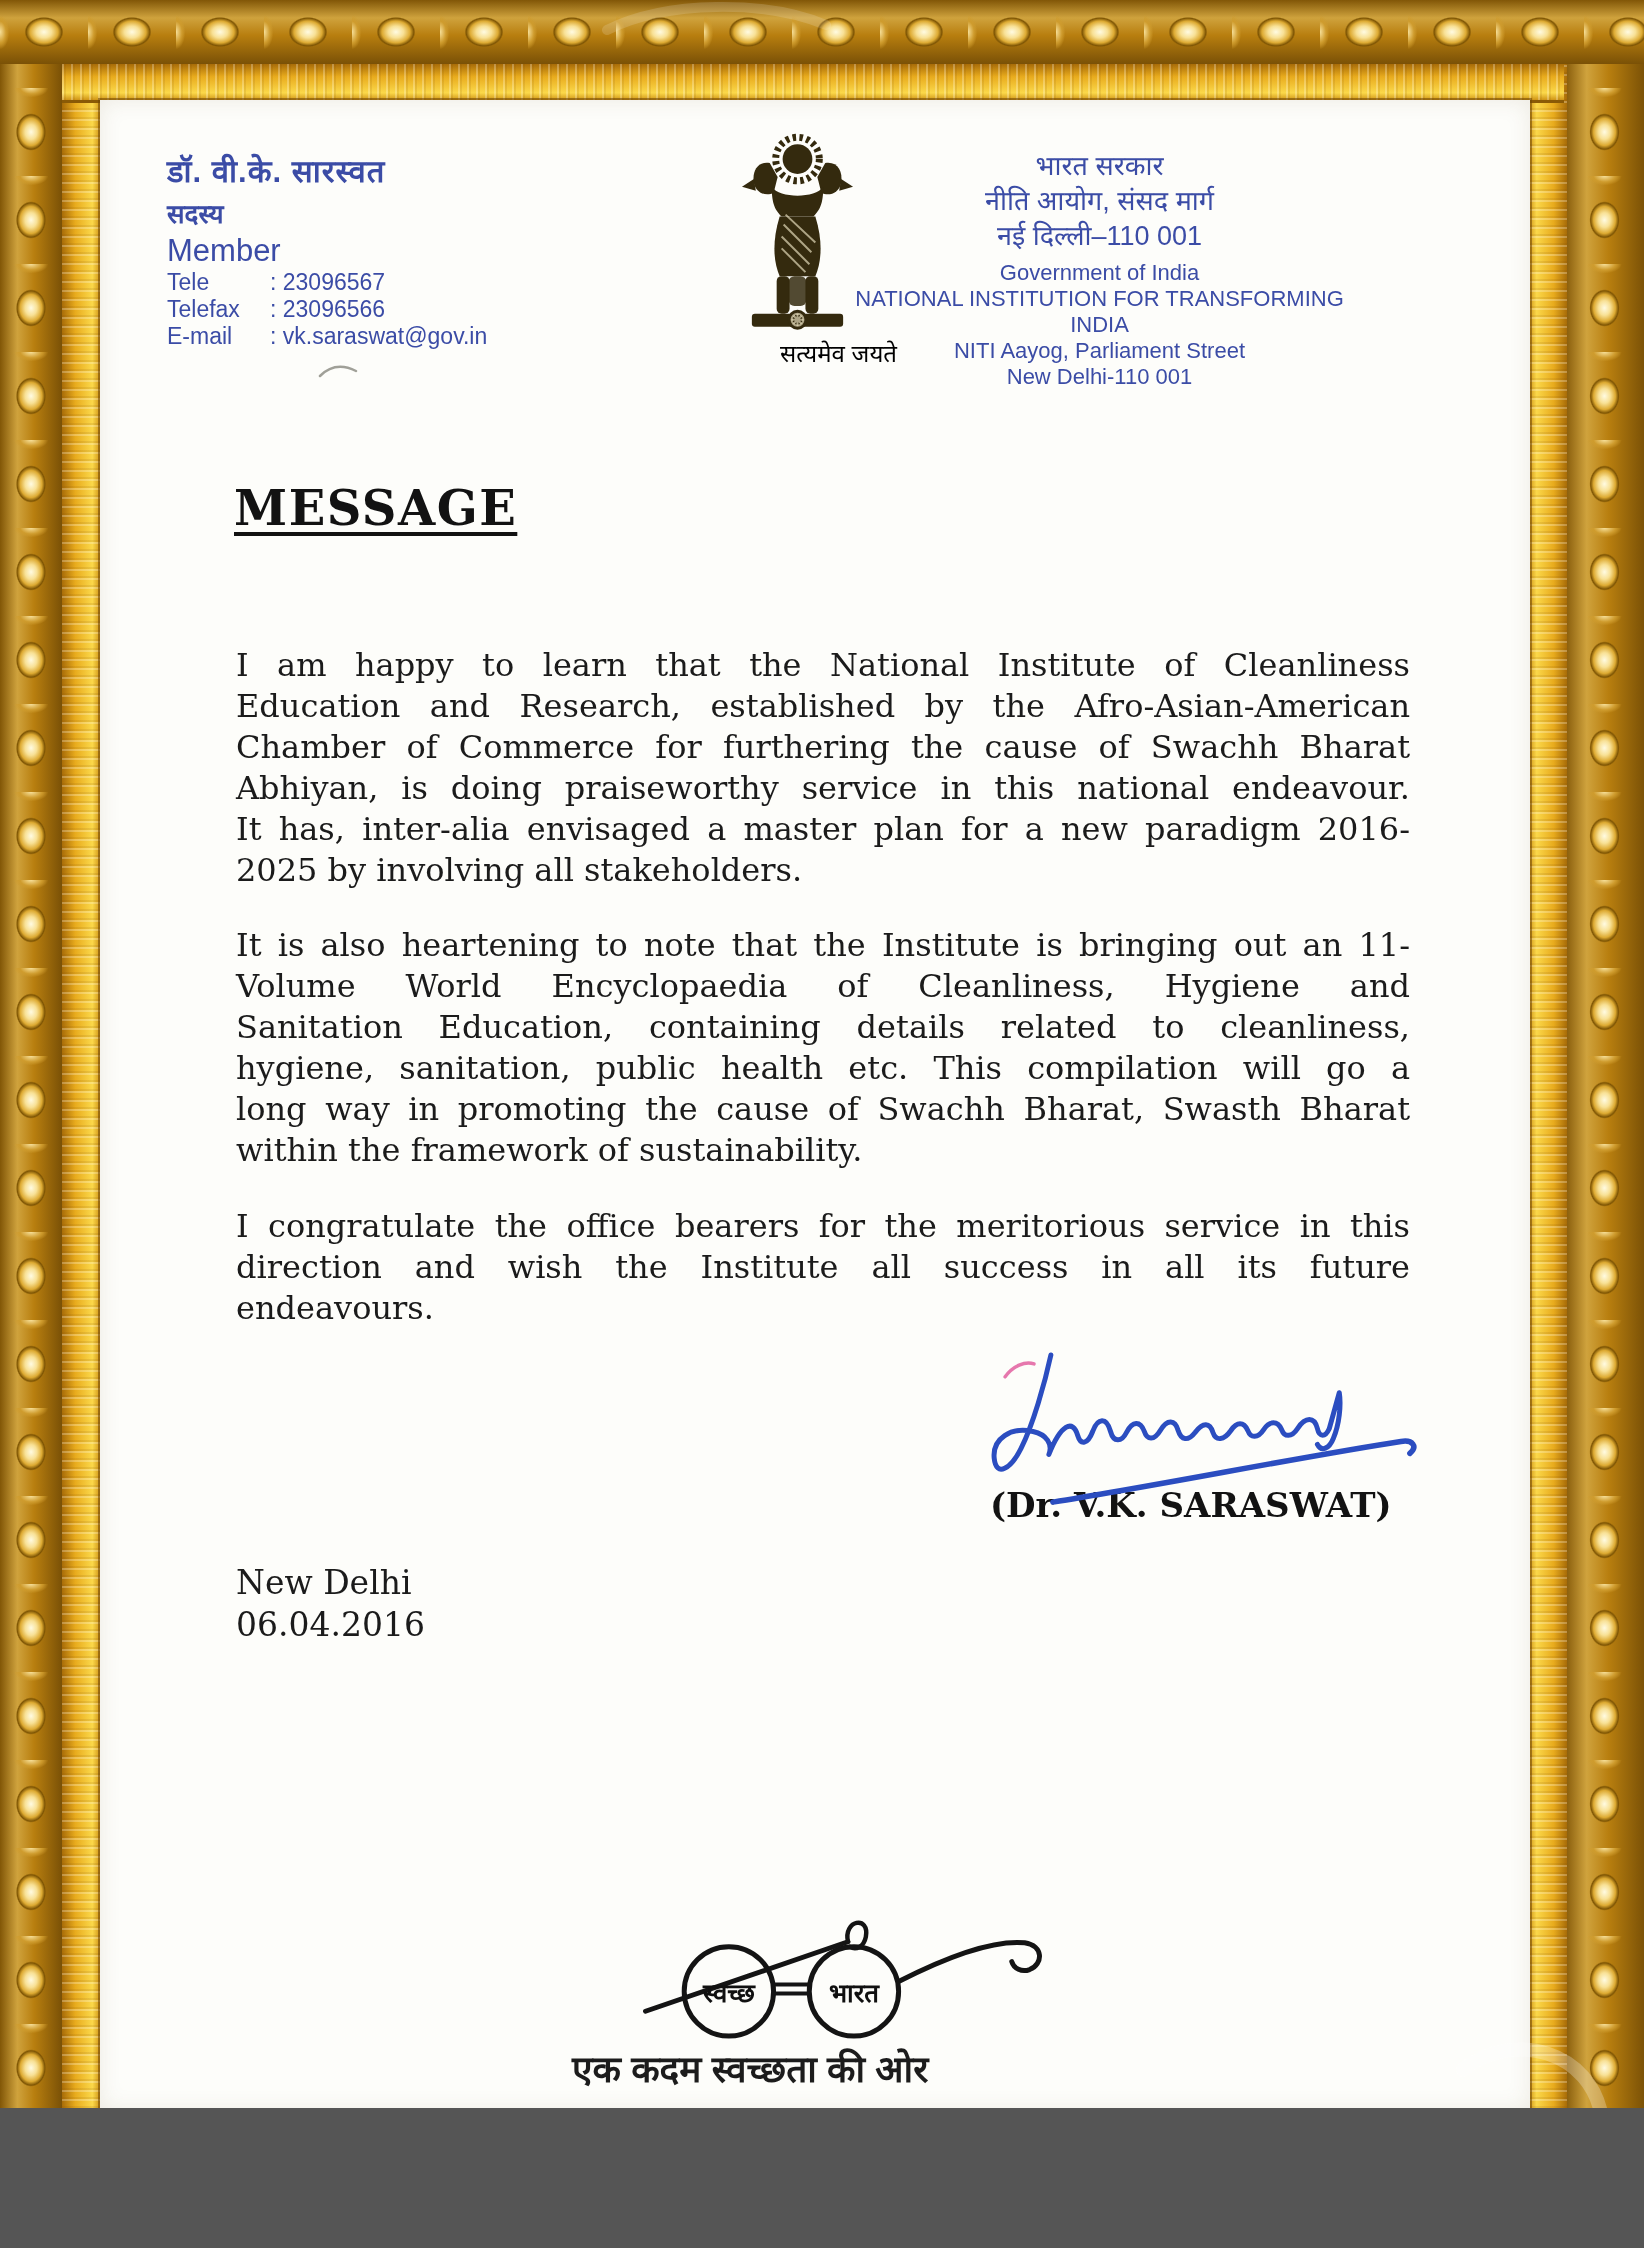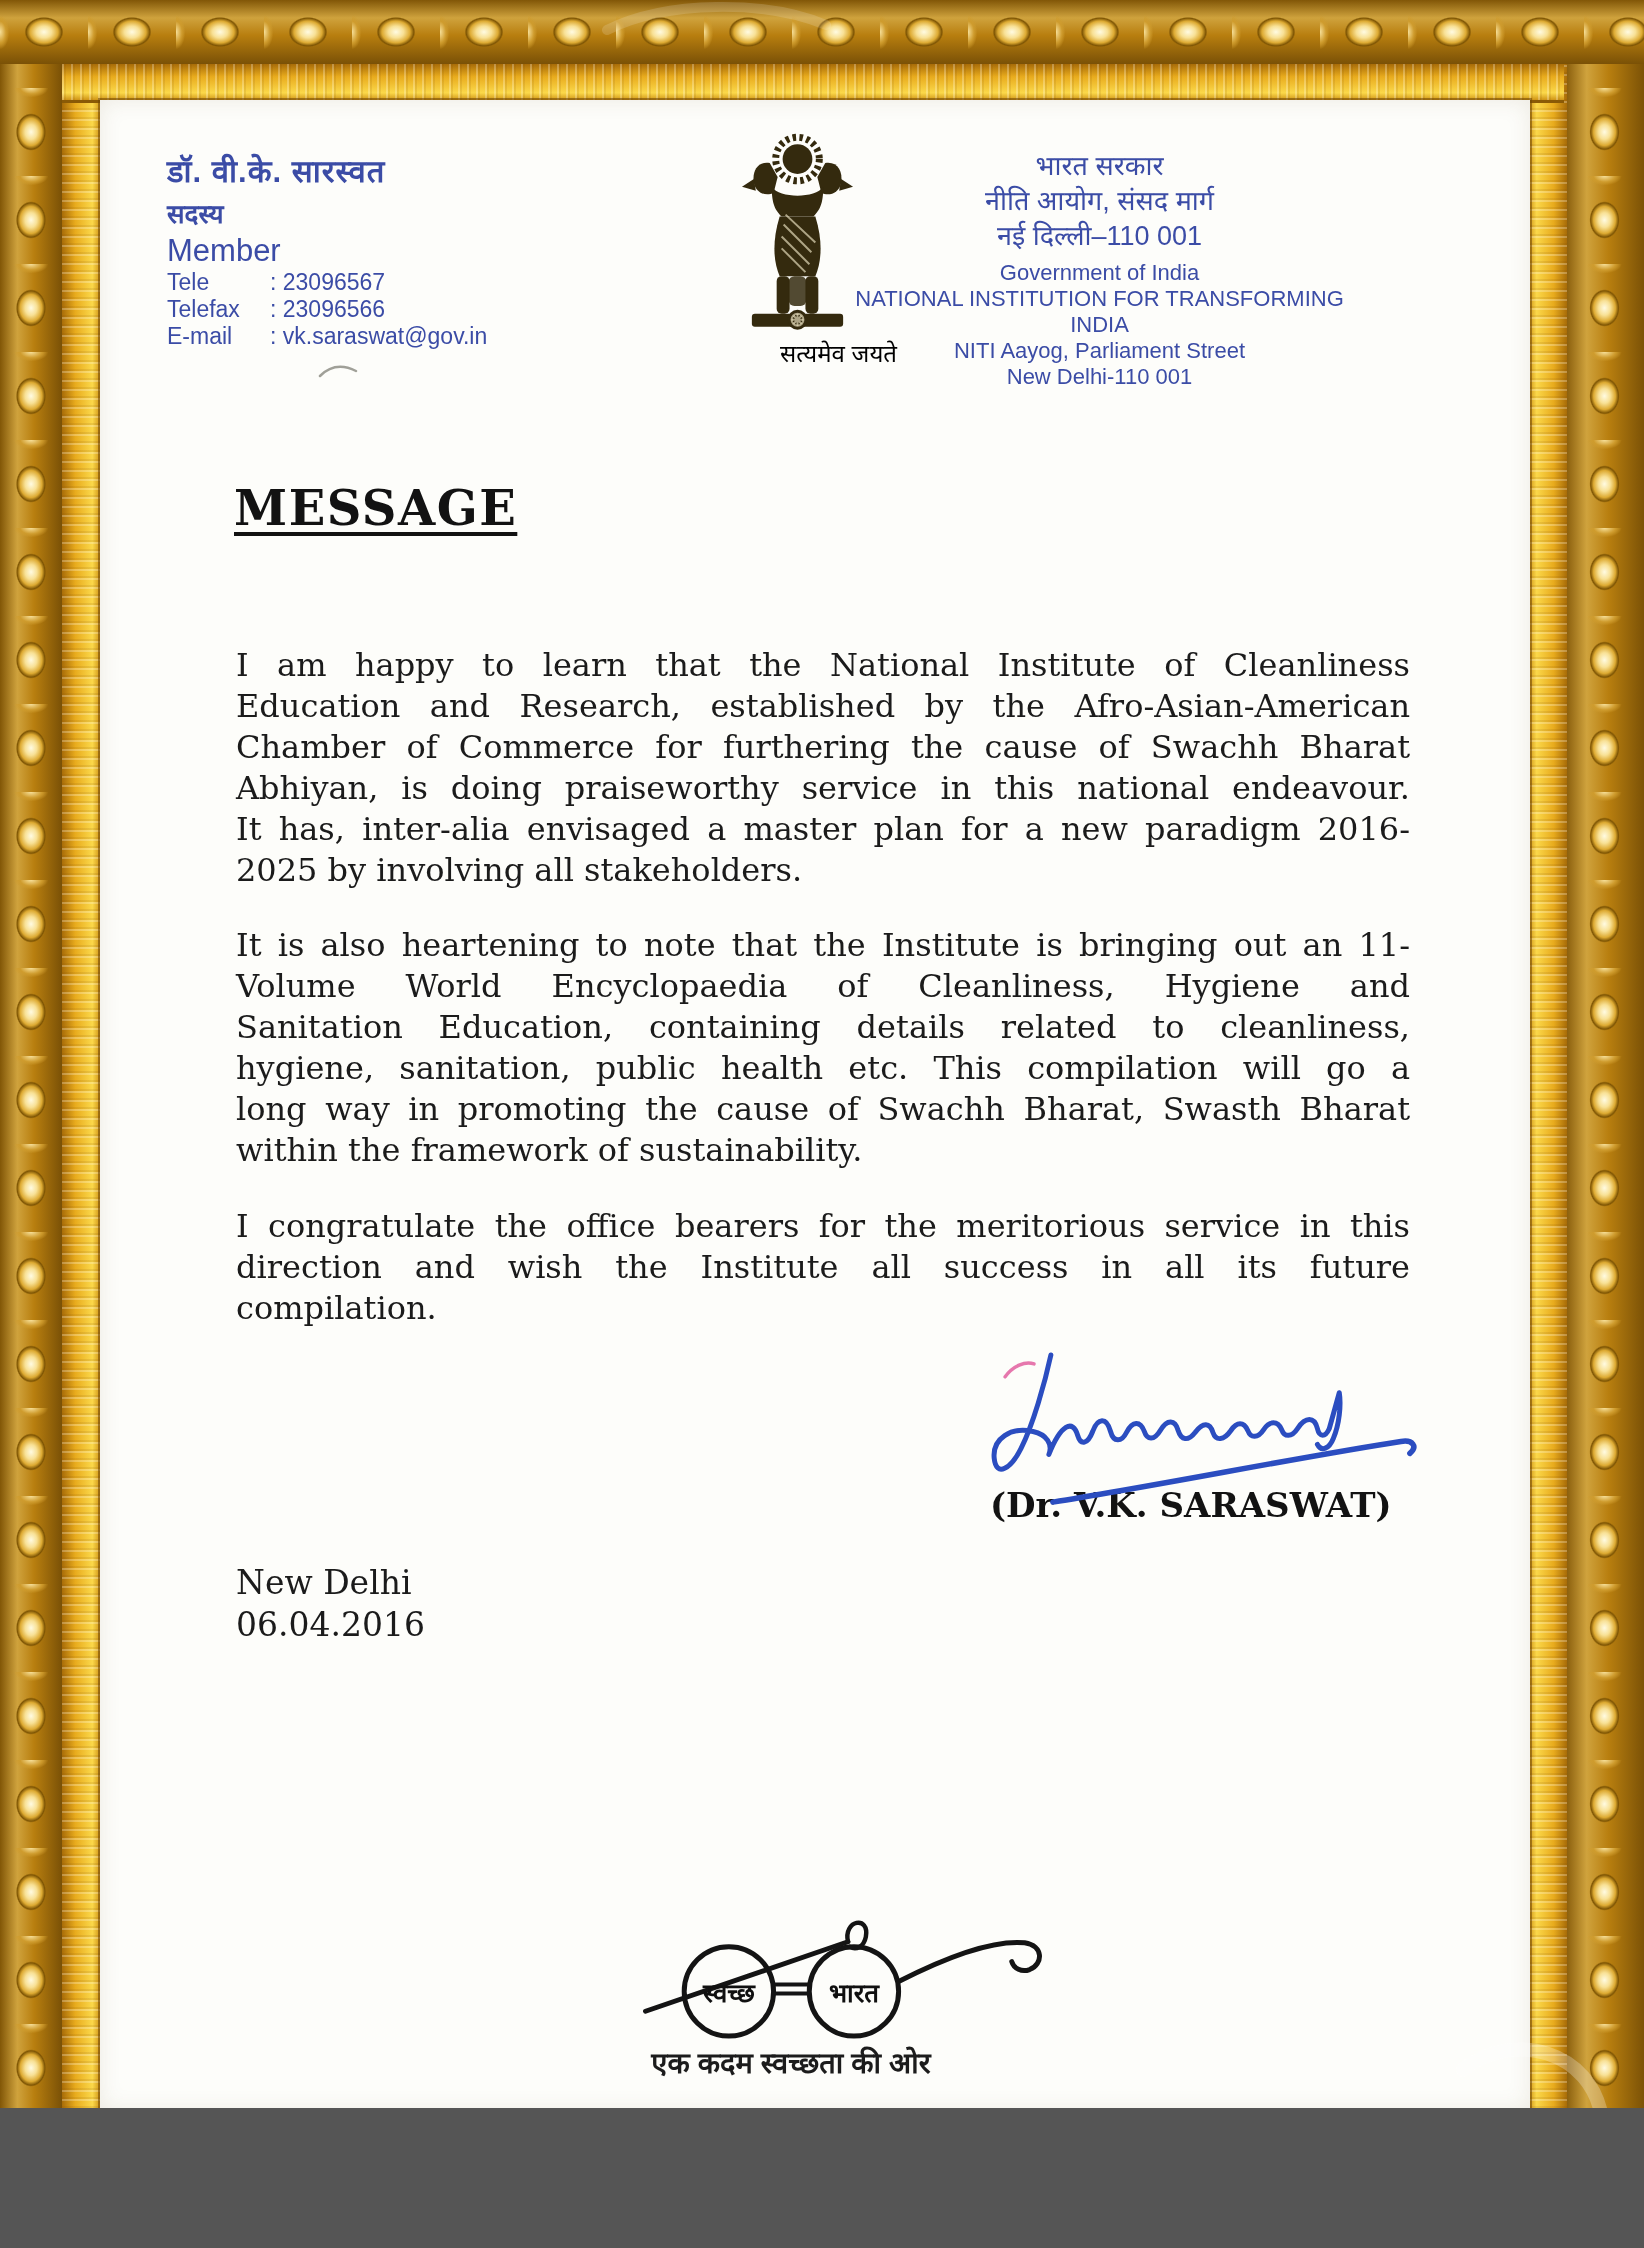--- a/index.html
+++ b/index.html
@@ -59,21 +59,21 @@
   .right-en{font-size:22px;line-height:26px;}
   .serif{font-family:"DejaVu Serif","Liberation Serif",serif;}
   .title{font-size:48px;font-weight:bold;letter-spacing:1.5px;text-decoration:underline;
          text-underline-offset:7px;color:#121212;text-align:left;}
   .para{width:1174px;color:#1b1b1b;font-size:32px;line-height:41px;}
   .jl{text-align:justify;text-align-last:justify;}
   .jl-last{text-align:left;}
   .sig-name{font-size:34px;font-weight:bold;color:#121212;white-space:nowrap;}
   .dateline{font-size:33px;color:#1b1b1b;line-height:42px;}
   .motto{font-size:24px;font-weight:normal;color:#000000;text-align:right;}
-  .tagline{font-size:29px;font-weight:600;color:#1c1c1c;text-align:center;}
+  .tagline{font-size:37px;font-weight:600;color:#1c1c1c;text-align:left;}
   .ghost{position:absolute;opacity:.26;pointer-events:none;}
 </style>
 </head>
 <body>
 
 <div class="page">
 
   <div class="ornate ornate-v" style="left:0;top:0;width:62px;height:2249px;"></div>
   <div class="ornate ornate-v" style="left:1564px;top:0;width:81px;height:2249px;"></div>
   <div class="ornate ornate-h" style="left:0;top:0;width:1645px;height:64px;"></div>
@@ -158,21 +158,21 @@
     <div class="jl">Volume World Encyclopaedia of Cleanliness, Hygiene and</div>
     <div class="jl">Sanitation Education, containing details related to cleanliness,</div>
     <div class="jl">hygiene, sanitation, public health etc. This compilation will go a</div>
     <div class="jl">long way in promoting the cause of Swachh Bharat, Swasth Bharat</div>
     <div class="jl-last">within the framework of sustainability.</div>
   </div>
 
   <div class="abs serif para" style="left:236px;top:1206px;">
     <div class="jl">I congratulate the office bearers for the meritorious service in this</div>
     <div class="jl">direction and wish the Institute all success in all its future</div>
-    <div class="jl-last">compilation.</div>
+    <div class="jl-last">endeavours.</div>
   </div>
 
   <div class="abs serif sig-name" style="left:990px;top:1485px;">(Dr. V.K. SARASWAT)</div>
   <svg class="abs" style="left:975px;top:1341px;z-index:3;" width="468" height="179" viewBox="0 0 470 180">
     <path d="M30,36 C38,25 50,20 59,23" stroke="#e25f9f" stroke-width="3.5" fill="none" stroke-linecap="round" opacity=".85"></path>
     <path d="M76,14 C70,42 58,84 46,108 C36,128 21,138 19,118 C17,98 36,86 58,91 C72,94 78,104 74,114
              C86,84 98,78 103,95 C106,105 113,104 118,91 C123,77 132,76 136,91 C139,102 147,102 152,92
              C158,80 166,80 170,91 C173,100 180,100 186,90 C193,78 201,79 204,90 C207,100 214,101 221,92
              C229,81 236,82 239,92 C242,101 250,100 257,90 C263,81 270,81 274,90 C277,98 284,98 290,89
              C296,80 304,80 308,89 C311,97 318,97 324,88 C332,76 341,76 344,88 C346,97 352,97 356,88

